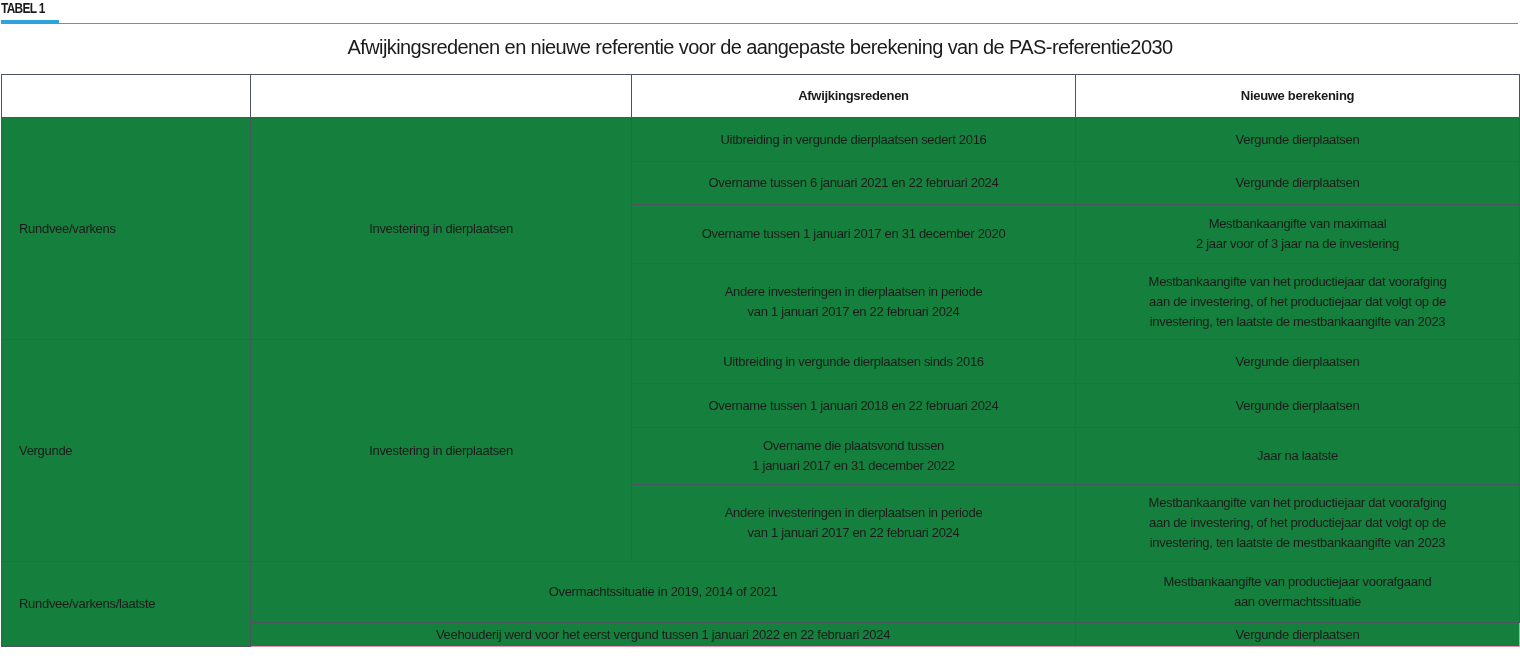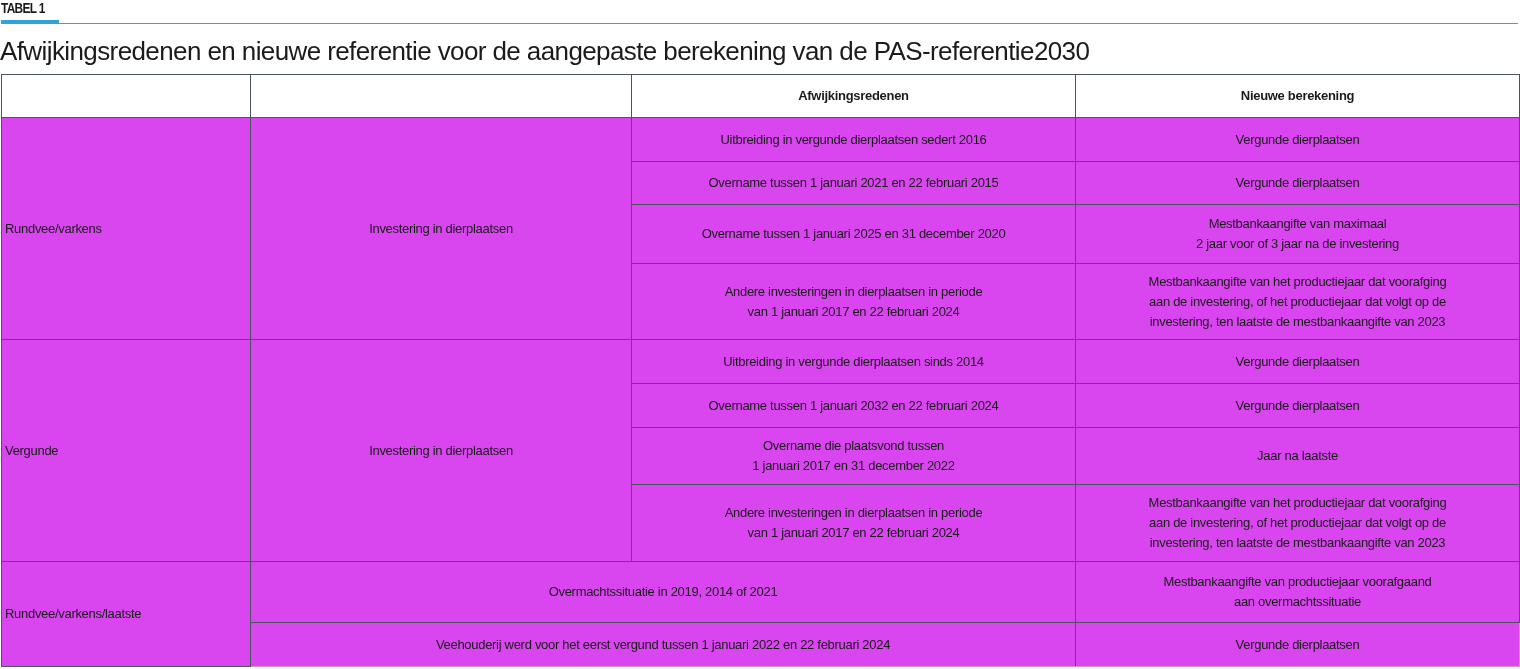--- a/index.html
+++ b/index.html
@@ -2,28 +2,28 @@
 <html><head>
 <meta charset="utf-8">
 <style>
   html, body { margin: 0; padding: 0; background: #ffffff; }
   body { width: 1520px; height: 669px; position: relative; overflow: hidden;
          font-family: "Liberation Sans", "DejaVu Sans", sans-serif; color: #1b1b1b; }
   .tabel-label { position: absolute; left: 1px; top: 0px; font-weight: bold; font-size: 14px;
                  letter-spacing: -0.8px; transform: scaleX(0.85); transform-origin: left top; }
   .accent-bar { position: absolute; left: 1px; top: 20px; width: 58px; height: 4px; background: #2ea3dd; }
   .rule { position: absolute; left: 59px; top: 23px; width: 1459px; height: 1px; background: #8a8a8a; }
-  .title { position: absolute; left: 0; top: 36px; width: 1520px; text-align: left; font-size: 26px;
+  .title { position: absolute; left: 0; top: 36px; width: 1520px; text-align: center; font-size: 20px;
            letter-spacing: -0.6px; }
   table { position: absolute; left: 1px; top: 74px; width: 1518px; border-collapse: collapse;
           table-layout: fixed; font-size: 13px; letter-spacing: -0.3px; }
   td, th { border: 1px solid #4a5560; padding: 0 6px; text-align: center; vertical-align: middle;
-           background: #d946ef; line-height: 20px; font-weight: normal; }
+           background: #15803d; line-height: 20px; font-weight: normal; }
   th { background: #ffffff; font-weight: bold; height: 42px; }
-  td.left { text-align: left; padding-left: 3px; }
+  td.left { text-align: left; padding-left: 17px; }
   .pink-b { border-bottom: 1px solid #e58fb4; }
   .pink-l { border-left: 1px solid #e58fb4; }
   .pink-r { border-right: 1px solid #e58fb4; }
 </style>
 </head>
 <body>
 
 <div class="tabel-label">TABEL 1</div>
 <div class="accent-bar"></div>
 <div class="rule"></div>
@@ -46,54 +46,54 @@
   </thead>
   <tbody>
 
     <tr style="height:44px">
       <td rowspan="4" class="left">Rundvee/varkens</td>
       <td rowspan="4">Investering in dierplaatsen</td>
       <td>Uitbreiding in vergunde dierplaatsen sedert 2016</td>
       <td>Vergunde dierplaatsen</td>
     </tr>
     <tr style="height:43px">
-      <td>Overname tussen 1 januari 2021 en 22 februari 2015</td>
+      <td>Overname tussen 6 januari 2021 en 22 februari 2024</td>
       <td>Vergunde dierplaatsen</td>
     </tr>
     <tr style="height:59px">
-      <td>Overname tussen 1 januari 2025 en 31 december 2020</td>
+      <td>Overname tussen 1 januari 2017 en 31 december 2020</td>
       <td class="ml">Mestbankaangifte van maximaal<br>2 jaar voor of 3 jaar na de investering</td>
     </tr>
     <tr style="height:76px">
       <td class="ml">Andere investeringen in dierplaatsen in periode<br>van 1 januari 2017 en 22 februari 2024</td>
       <td class="ml">Mestbankaangifte van het productiejaar dat voorafging<br>aan de investering, of het productiejaar dat volgt op de<br>investering, ten laatste de mestbankaangifte van 2023</td>
     </tr>
 
     <tr style="height:44px">
       <td rowspan="4" class="left">Vergunde</td>
       <td rowspan="4">Investering in dierplaatsen</td>
-      <td>Uitbreiding in vergunde dierplaatsen sinds 2014</td>
+      <td>Uitbreiding in vergunde dierplaatsen sinds 2016</td>
       <td>Vergunde dierplaatsen</td>
     </tr>
     <tr style="height:44px">
-      <td>Overname tussen 1 januari 2032 en 22 februari 2024</td>
+      <td>Overname tussen 1 januari 2018 en 22 februari 2024</td>
       <td>Vergunde dierplaatsen</td>
     </tr>
     <tr style="height:57px">
       <td class="ml">Overname die plaatsvond tussen<br>1 januari 2017 en 31 december 2022</td>
       <td>Jaar na laatste</td>
     </tr>
     <tr style="height:77px">
       <td class="ml">Andere investeringen in dierplaatsen in periode<br>van 1 januari 2017 en 22 februari 2024</td>
       <td class="ml">Mestbankaangifte van het productiejaar dat voorafging<br>aan de investering, of het productiejaar dat volgt op de<br>investering, ten laatste de mestbankaangifte van 2023</td>
     </tr>
 
     <tr style="height:61px">
       <td rowspan="2" class="left">Rundvee/varkens/laatste</td>
       <td colspan="2">Overmachtssituatie in 2019, 2014 of 2021</td>
       <td class="ml">Mestbankaangifte van productiejaar voorafgaand<br>aan overmachtssituatie</td>
     </tr>
-    <tr style="height:44px">
+    <tr style="height:24px">
       <td colspan="2" class="pink-b pink-l">Veehouderij werd voor het eerst vergund tussen 1 januari 2022 en 22 februari 2024</td>
       <td class="pink-b pink-r">Vergunde dierplaatsen</td>
     </tr>
   </tbody>
 </table>
 
 </body></html>

